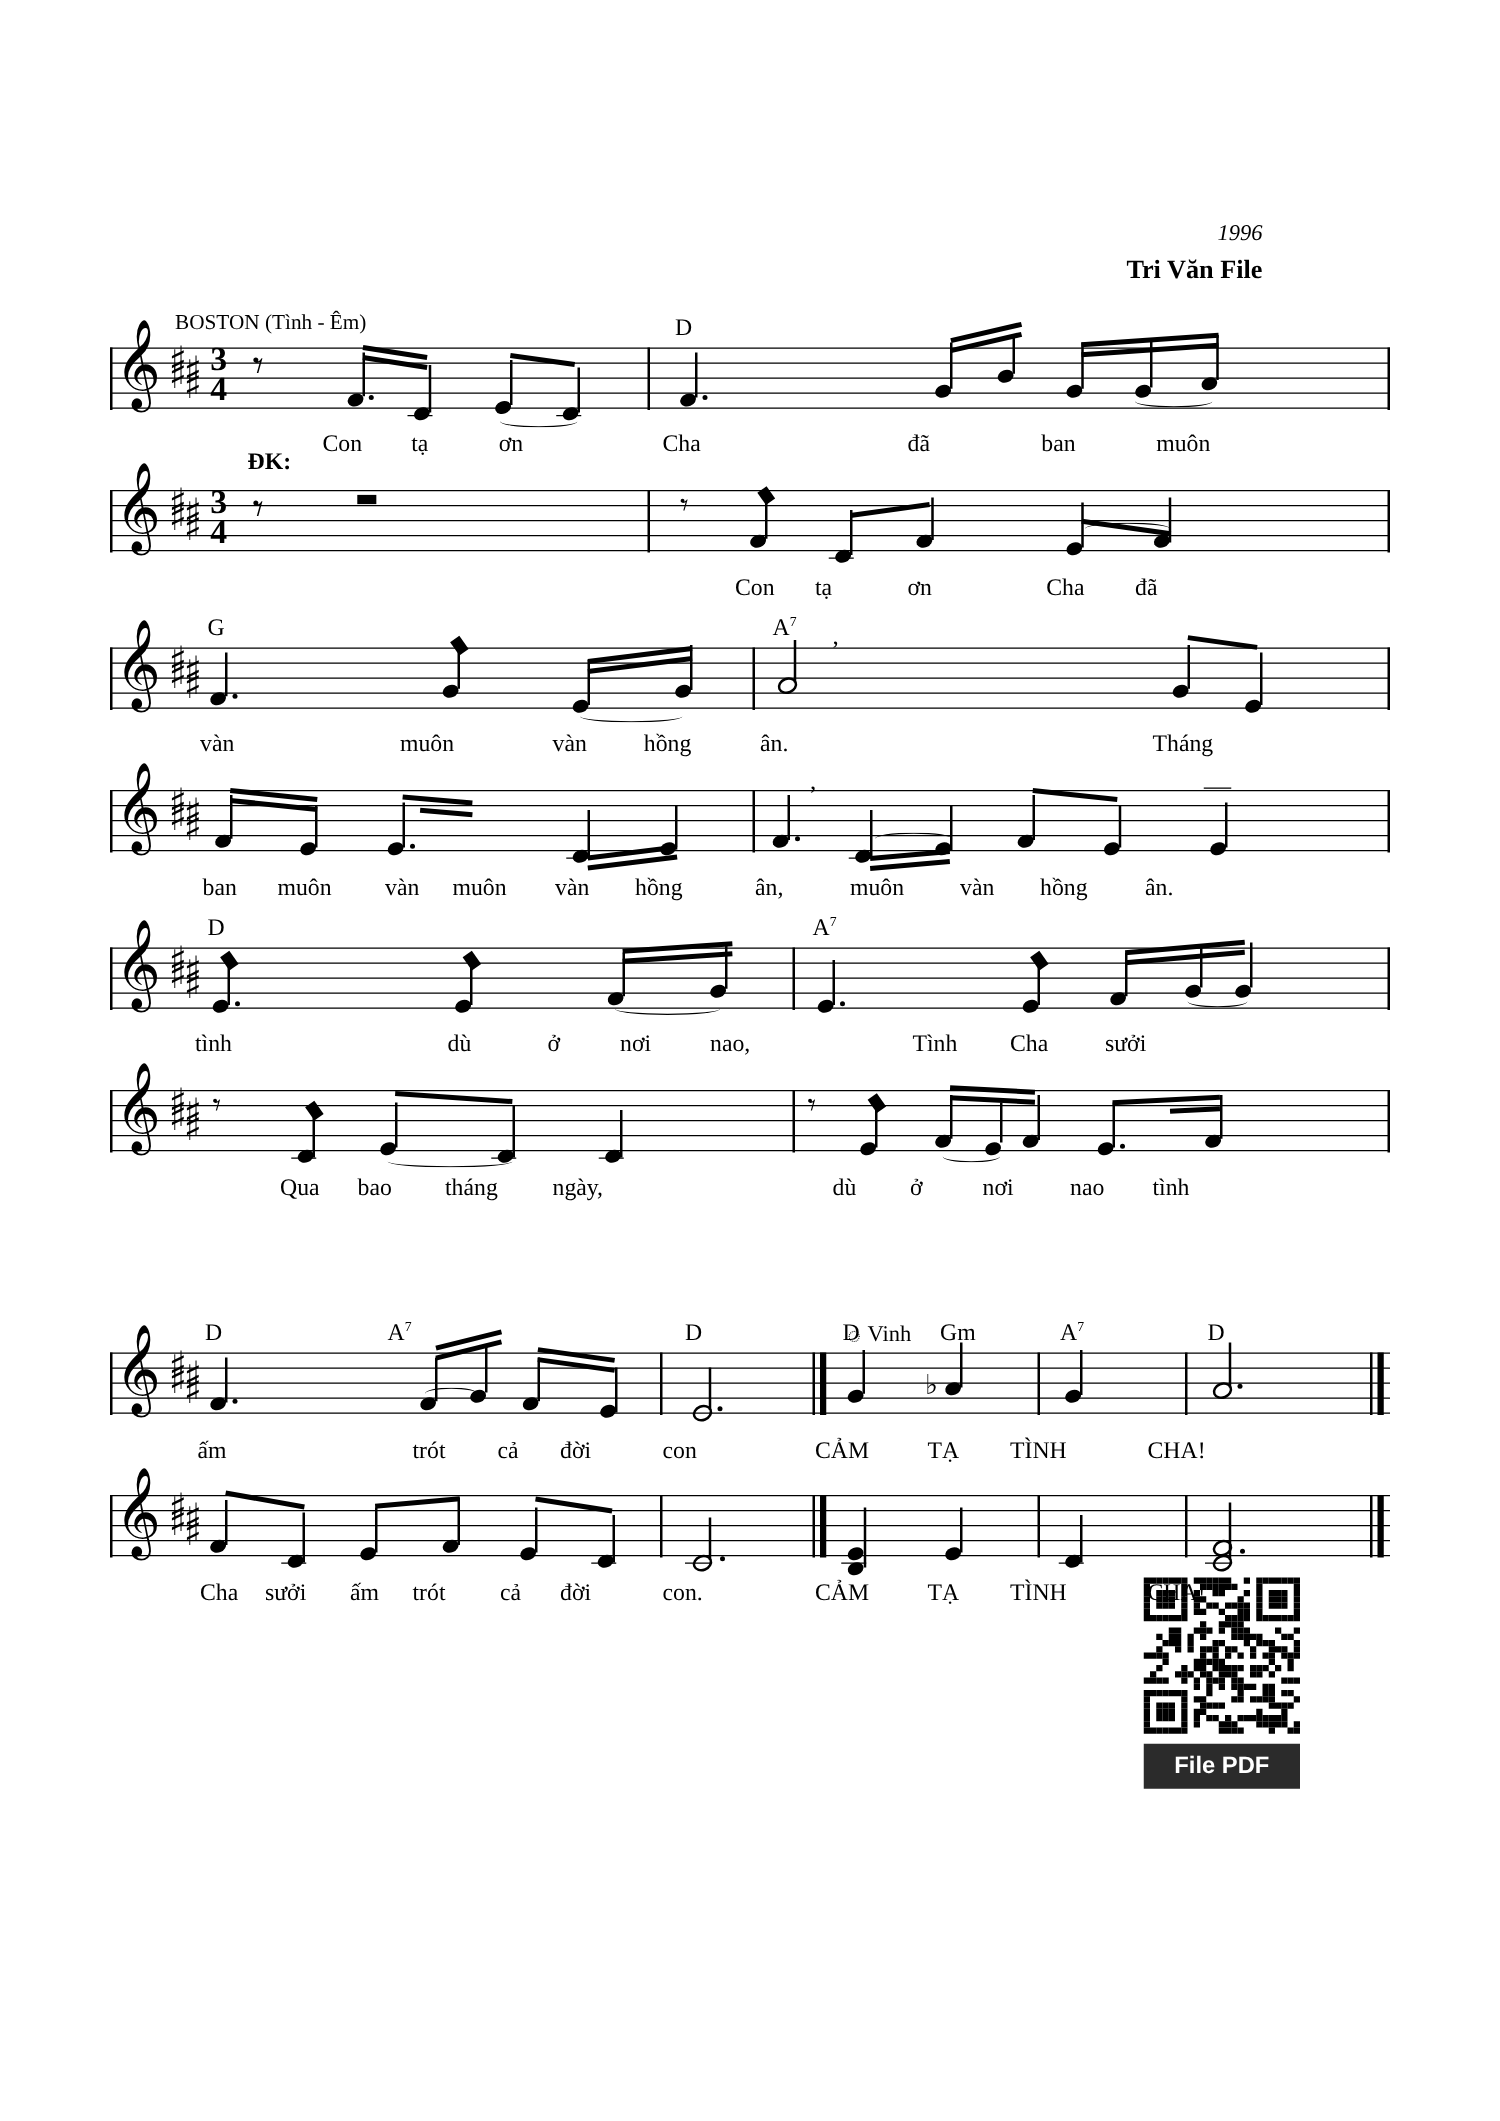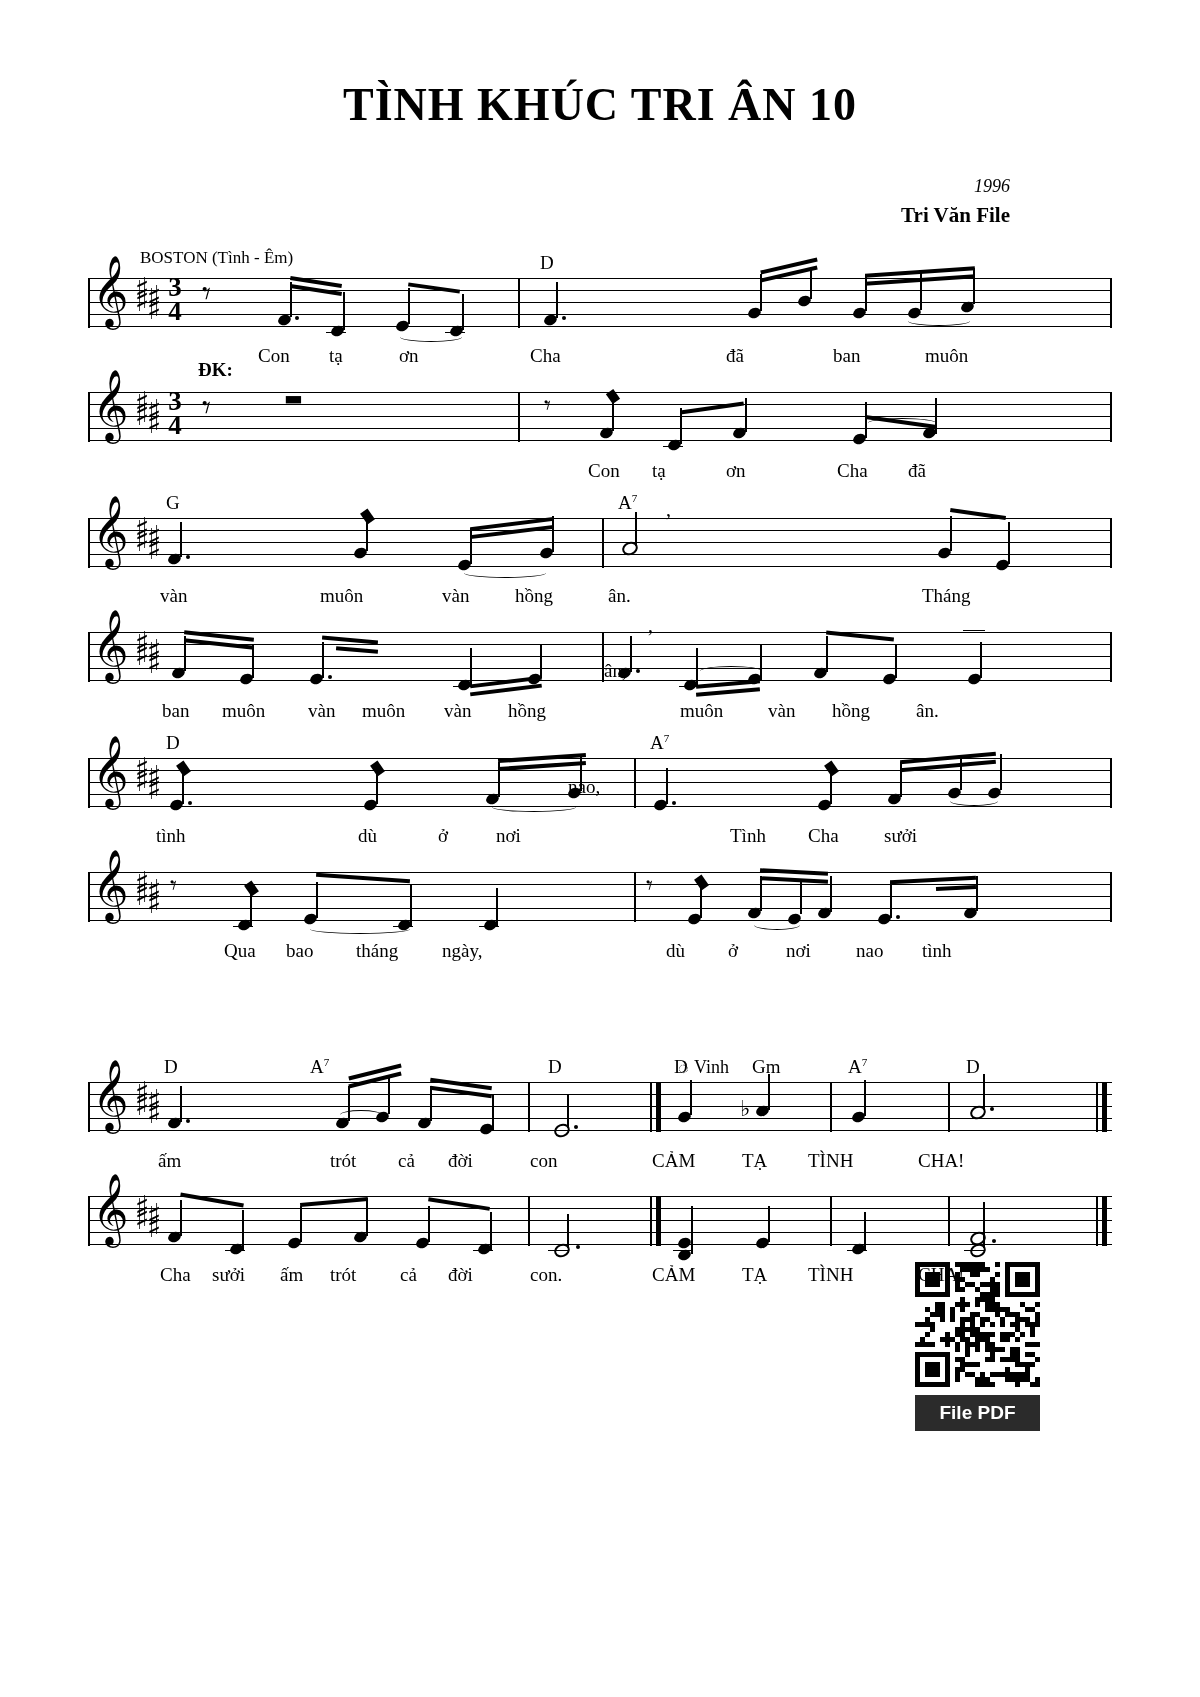--- a/index.html
+++ b/index.html
@@ -49,21 +49,20 @@
   .qrpix{position:absolute;background:#000;}
   .pdfbtn{position:absolute;left:915px;top:1395px;width:125px;height:36px;background:#2b2b2b;color:#fff;
           font-size:19px;font-weight:bold;display:flex;align-items:center;justify-content:center;
           font-family:"Liberation Sans",sans-serif;}
 </style>
 </head>
 <body>
 
 <div class="page">
 
-  <div class="title">TÌNH KHÚC TRI ÂN 10</div>
   <div class="year">1996</div>
   <div class="composer">Tri Văn File</div>
   <div class="tempo">BOSTON (Tình - Êm)</div>
 
   <div class="staff" style="top:278px;">
     <div class="ln"></div>
       <div class="ln"></div>
       <div class="ln"></div>
       <div class="ln"></div>
       <div class="ln"></div>
@@ -287,21 +286,21 @@
     <div class="stem" style="left:892px;top:10px;height:36px;"></div>
     <div class="ledger" style="left:875px;top:-2px;width:22px;"></div>
   </div>
 
   <div class="lyr" style="left:162px;top:700px;">ban</div>
   <div class="lyr" style="left:222px;top:700px;">muôn</div>
   <div class="lyr" style="left:308px;top:700px;">vàn</div>
   <div class="lyr" style="left:362px;top:700px;">muôn</div>
   <div class="lyr" style="left:444px;top:700px;">vàn</div>
   <div class="lyr" style="left:508px;top:700px;">hồng</div>
-  <div class="lyr" style="left:604px;top:660px;">ân,</div>
+  <div class="lyr" style="left:604px;top:700px;">ân,</div>
   <div class="lyr" style="left:680px;top:700px;">muôn</div>
   <div class="lyr" style="left:768px;top:700px;">vàn</div>
   <div class="lyr" style="left:832px;top:700px;">hồng</div>
   <div class="lyr" style="left:916px;top:700px;">ân.</div>
 
   <div class="staff" style="top:758px;">
     <div class="ln"></div>
       <div class="ln"></div>
       <div class="ln"></div>
       <div class="ln"></div>
@@ -350,21 +349,21 @@
     <div class="stem" style="left:872px;top:-2px;height:34px;"></div>
     <div class="note" style="left:900px;top:30px;"></div>
     <div class="stem" style="left:912px;top:-4px;height:36px;"></div>
     <div class="slur down" style="left:862px;top:38px;width:48px;"></div>
   </div>
 
   <div class="lyr" style="left:156px;top:825px;">tình</div>
   <div class="lyr" style="left:358px;top:825px;">dù</div>
   <div class="lyr" style="left:438px;top:825px;">ở</div>
   <div class="lyr" style="left:496px;top:825px;">nơi</div>
-  <div class="lyr" style="left:568px;top:776px;">nao,</div>
+  <div class="lyr" style="left:568px;top:825px;">nao,</div>
   <div class="lyr" style="left:730px;top:825px;">Tình</div>
   <div class="lyr" style="left:808px;top:825px;">Cha</div>
   <div class="lyr" style="left:884px;top:825px;">sưởi</div>
 
   <div class="staff" style="top:872px;">
     <div class="ln"></div>
       <div class="ln"></div>
       <div class="ln"></div>
       <div class="ln"></div>
       <div class="ln"></div>

